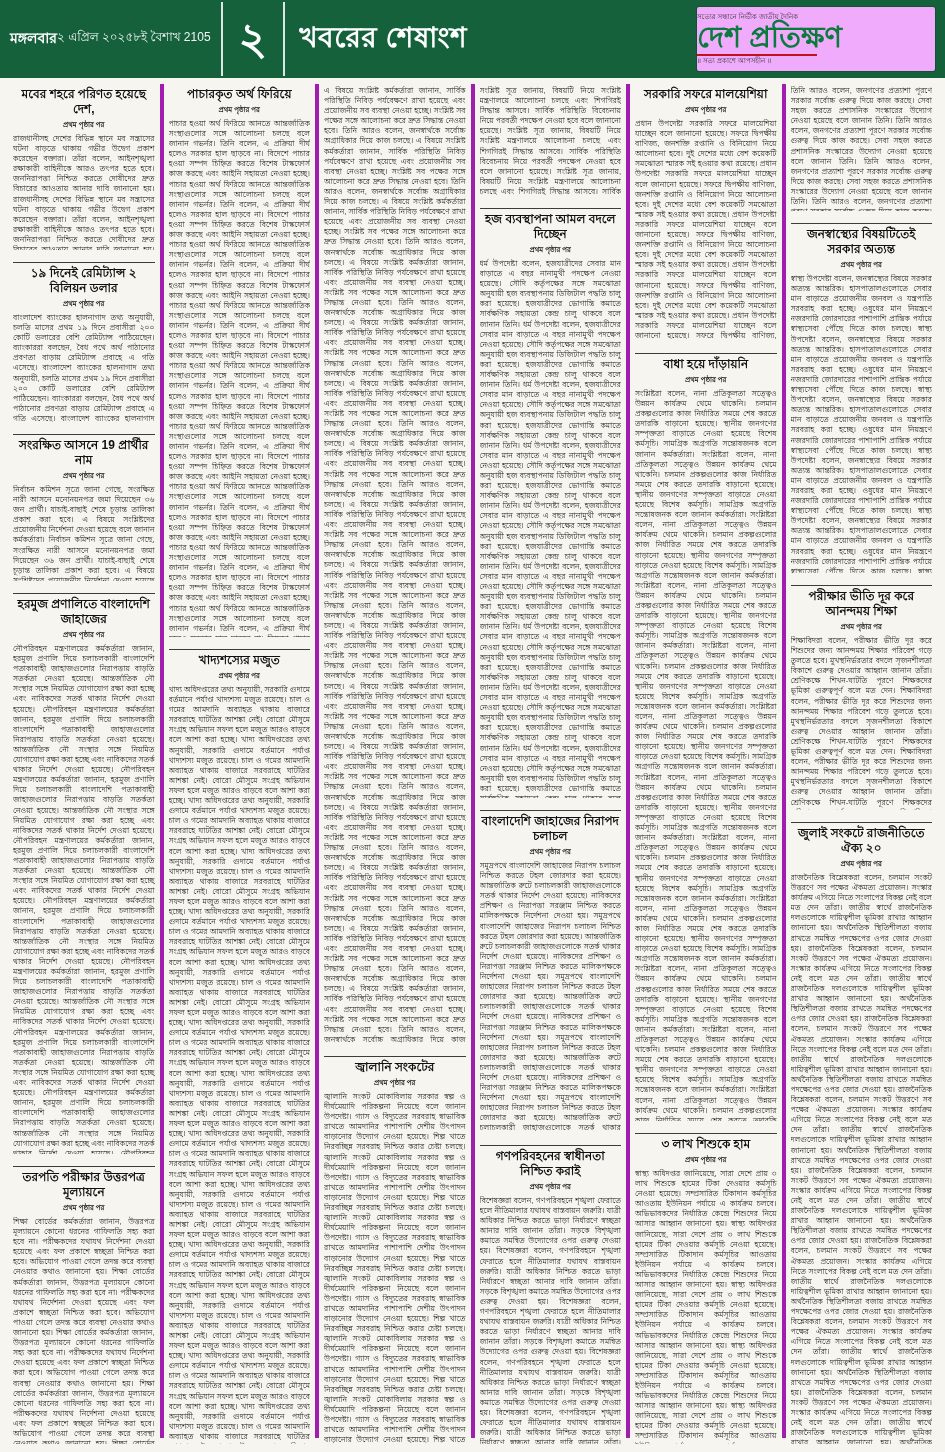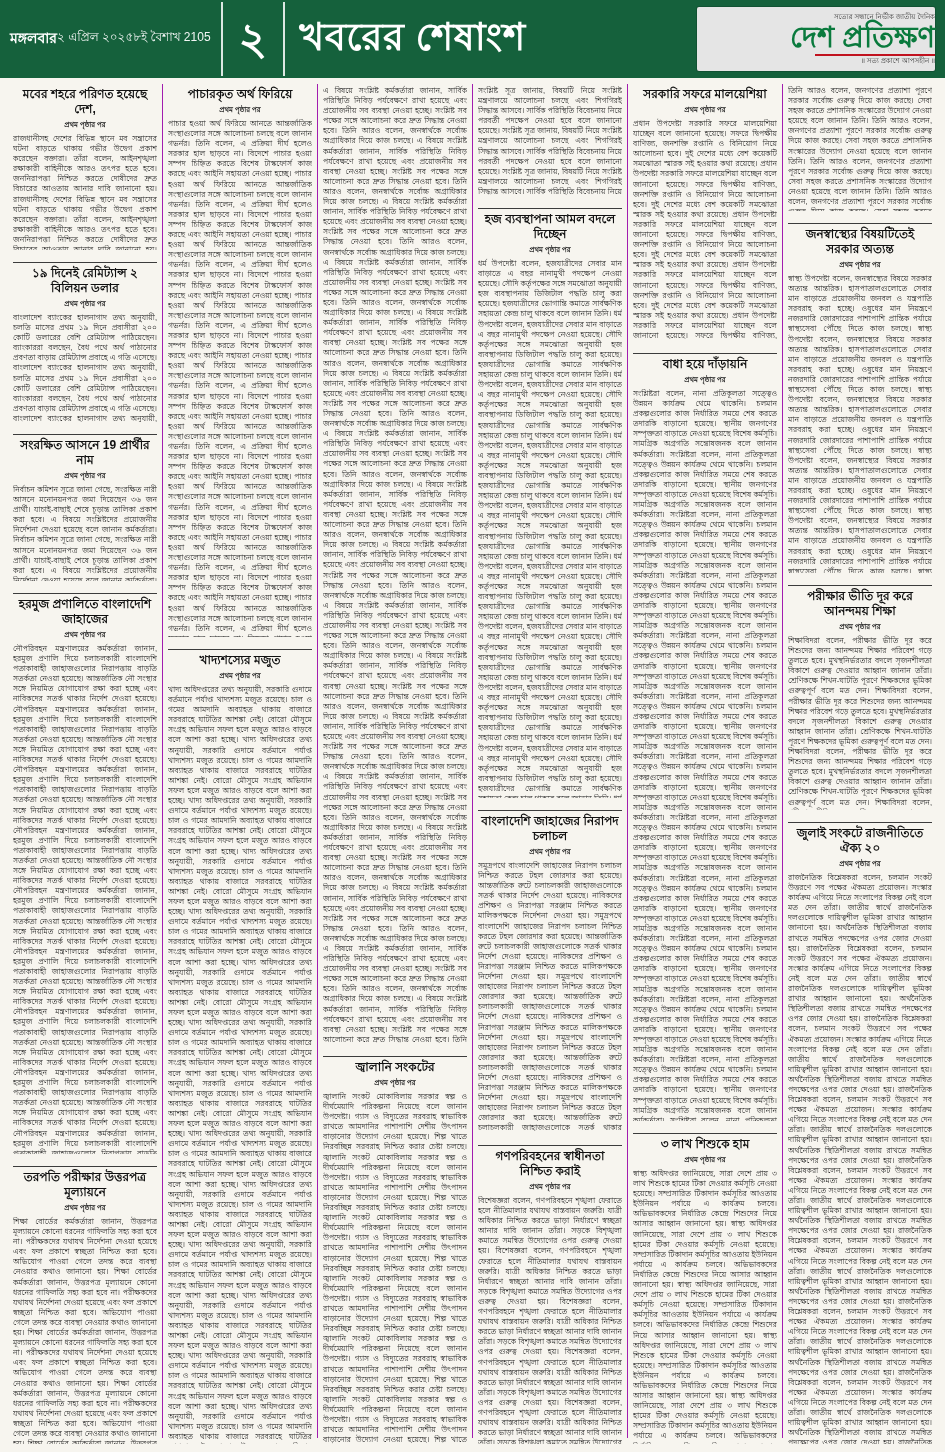--- a/index.html
+++ b/index.html
@@ -14,36 +14,36 @@
     height:78px;background:#15613c;display:flex;align-items:center;
     padding:0 10px;box-sizing:border-box;color:#fff;
   }
   .daybox{display:flex;justify-content:center;line-height:1.25;min-width:86px;}
   .weekday{font-size:14px;font-weight:bold;}
   .dateline{font-size:12px;opacity:.95;}
   .pagebox{
     font-size:44px;font-weight:bold;line-height:74px;padding:0 16px;margin:0 10px;
     border-left:2px solid rgba(255,255,255,.85);border-right:2px solid rgba(255,255,255,.85);
   }
-  .section-title{font-size:38px;font-weight:bold;letter-spacing:.5px;margin-left:4px;}
+  .section-title{font-size:28px;font-weight:bold;letter-spacing:.5px;margin-left:4px;}
   .masthead{
-    margin-left:auto;background:#e5e5e5;width:238px;height:64px;border-radius:2px;
-    display:flex;flex-direction:column;align-items:flex-end;justify-content:center;gap:1px;
+    margin-left:auto;background:#f0abfc;width:238px;height:64px;border-radius:2px;
+    display:flex;flex-direction:column;align-items:flex-start;justify-content:center;gap:1px;
     box-shadow:0 0 0 1px rgba(0,0,0,.15);
   }
   .masthead .tag{font-size:7px;color:#333;line-height:1.1;}
   .masthead .title{font-size:29px;font-weight:bold;color:#0a7a3d;line-height:1.05;}
   .masthead .accent{width:120px;height:2px;background:#c1121f;margin-top:1px;}
 
   
   .content{
     display:flex;align-items:stretch;box-sizing:border-box;
     height:1360px;margin-top:6px;padding:0 8px 6px 8px;overflow:hidden;
   }
-  .col{flex:1 1 0;min-width:0;padding:0 5px;border-right:1px solid #a21caf;}
+  .col{flex:1 1 0;min-width:0;padding:0 5px;border-right:4px solid #a21caf;}
   .col:last-child{border-right:none;}
 
   .article{overflow:hidden;box-sizing:border-box;padding-top:2px;}
   .article + .article{border-top:1.5px solid #3c3c3c;margin-top:12px;}
   .headline{
     margin:1px 0 2px;font-size:12px;line-height:1.25;text-align:center;
     font-weight:bold;color:#101010;
   }
   .kicker{font-size:7px;font-weight:bold;text-align:center;margin:0 0 3px 0;color:#222;}
   .body{

